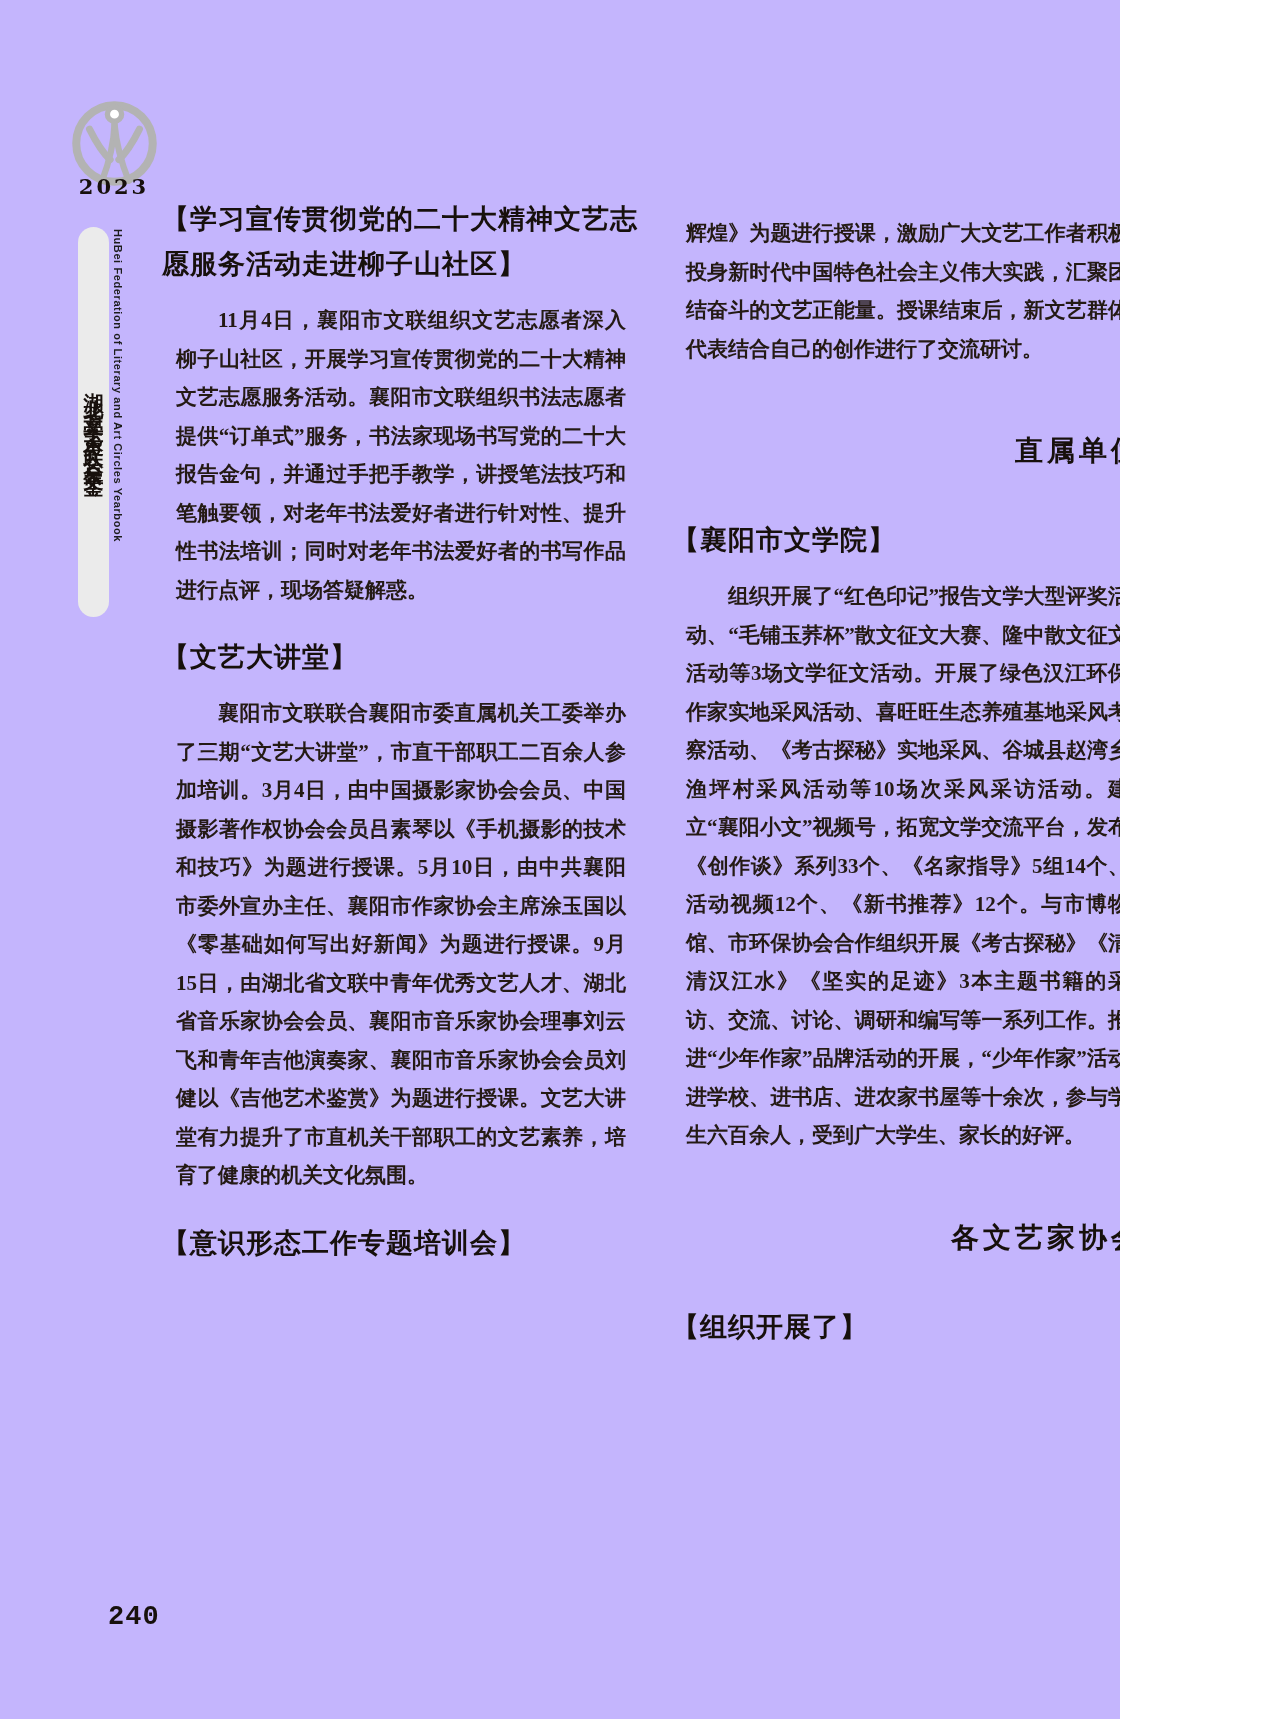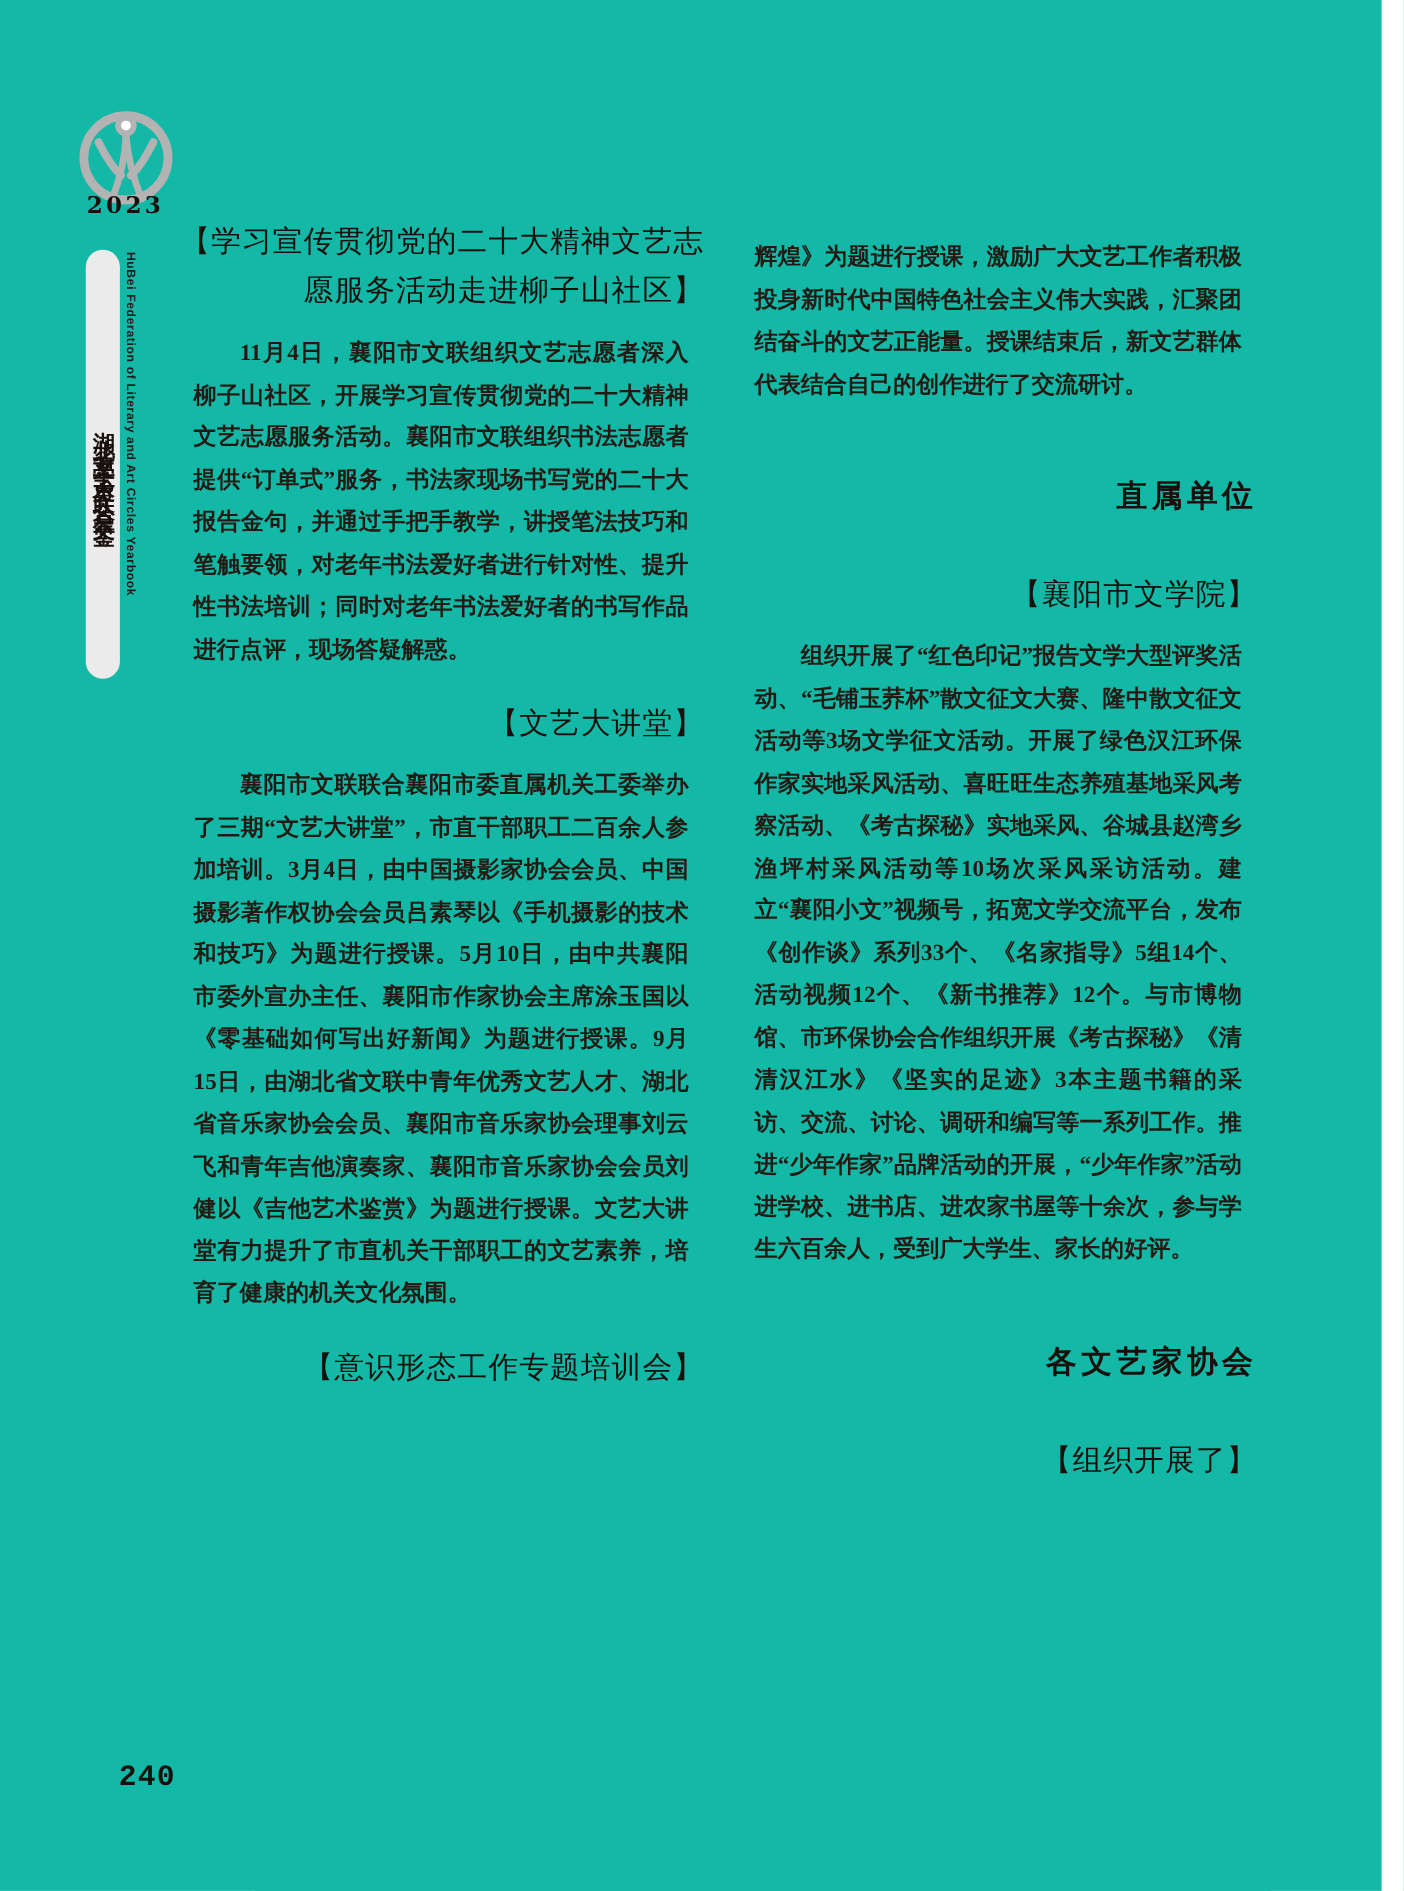--- a/index.html
+++ b/index.html
@@ -1,17 +1,17 @@
 <!DOCTYPE html>
 <html><head>
 <meta charset="utf-8">
 <style>
   html,body { margin:0; padding:0; background:#ffffff; }
   .page {
-    position:relative; width:1256px; height:1719px; background:#14b8a6;
+    position:relative; width:1120px; height:1719px; background:#c4b5fd;
     font-family:"Liberation Serif", serif; color:#241a14; overflow:hidden;
   }
 
   
   .logo { position:absolute; left:70px; top:99px; width:89px; height:89px; }
   .year {
     position:absolute; left:58px; top:174px; width:112px; text-align:center;
     font-family:"DejaVu Serif", serif; font-weight:bold; font-size:21px;
     letter-spacing:3px; color:#17100c;
   }
@@ -34,23 +34,23 @@
     font-size:11px; letter-spacing:0.6px; color:#1c1c1c; white-space:nowrap;
   }
 
   
   .col { position:absolute; text-align:justify; }
   .col-left  { left:162px; top:197px; width:478px; }
   .col-right { left:672px; top:200px; width:471px; }
 
   .blk { margin:14px; }
   .entry-title {
-    font-family:"Liberation Sans", sans-serif; font-weight:normal;
+    font-family:"Liberation Sans", sans-serif; font-weight:bold;
     font-size:27px; line-height:45px; letter-spacing:1px;
-    text-align:right; margin:26px 0 8px 0; color:#17100c;
+    text-align:left; margin:26px 0 8px 0; color:#17100c;
   }
   .col .entry-title:first-child { margin-top:0; }
   .section-heading {
     font-family:"Liberation Sans", sans-serif; font-weight:bold;
     font-size:28px; line-height:50px; letter-spacing:4px;
     text-align:right; margin:58px 0 42px 0; color:#17100c;
   }
   .para-indent, .para-continue {
     font-size:21px; line-height:38.5px; font-weight:600;
     text-align:justify; color:#241a14;

